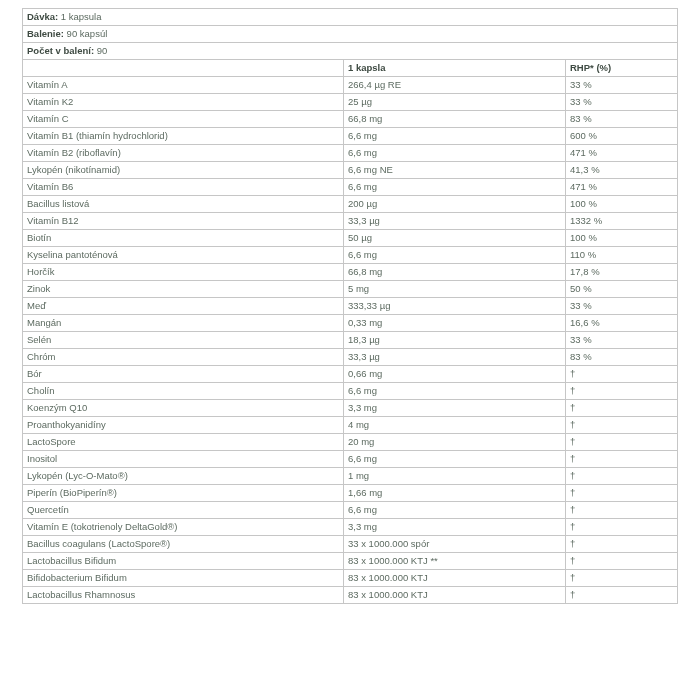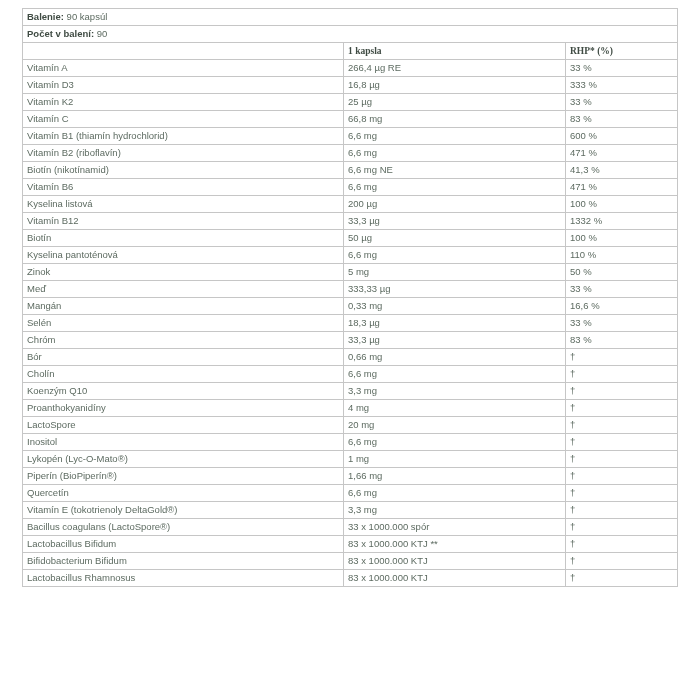--- a/index.html
+++ b/index.html
@@ -36,21 +36,20 @@
     padding:3px 3px 3px 4px;
     font-weight:normal;
     text-align:left;
     vertical-align:middle;
     white-space:nowrap;
     overflow:hidden;
   }
   th{
     font-weight:bold;
     color:var(--bold);
-    font-family:Liberation Serif, serif;
   }
   .meta-label{
     font-weight:bold;
     color:var(--bold);
   }
   .meta-value{
     color:var(--text);
   }
 </style>
 </head>
@@ -58,91 +57,94 @@
 
 <div class="page">
   <table>
     <colgroup>
       <col style="width:321px">
       <col style="width:222px">
       <col style="width:112px">
     </colgroup>
     <tbody>
       <tr>
+        <td colspan="3"><span class="meta-label">Dávka:</span><span class="meta-value"> 1 kapsula</span></td>
+      </tr>
+      <tr>
         <td colspan="3"><span class="meta-label">Balenie:</span><span class="meta-value"> 90 kapsúl</span></td>
       </tr>
       <tr>
         <td colspan="3"><span class="meta-label">Počet v balení:</span><span class="meta-value"> 90</span></td>
       </tr>
       <tr>
         <th></th>
         <th>1 kapsla</th>
         <th>RHP* (%)</th>
       </tr>
     </tbody>
     <tbody>
         <tr>
           <td>Vitamín A</td>
           <td>266,4 µg RE</td>
           <td>33 %</td>
         </tr>
         <tr>
-          <td>Vitamín D3</td>
-          <td>16,8 µg</td>
-          <td>333 %</td>
-        </tr>
-        <tr>
           <td>Vitamín K2</td>
           <td>25 µg</td>
           <td>33 %</td>
         </tr>
         <tr>
           <td>Vitamín C</td>
           <td>66,8 mg</td>
           <td>83 %</td>
         </tr>
         <tr>
           <td>Vitamín B1 (thiamín hydrochlorid)</td>
           <td>6,6 mg</td>
           <td>600 %</td>
         </tr>
         <tr>
           <td>Vitamín B2 (riboflavín)</td>
           <td>6,6 mg</td>
           <td>471 %</td>
         </tr>
         <tr>
-          <td>Biotín (nikotínamid)</td>
+          <td>Lykopén (nikotínamid)</td>
           <td>6,6 mg NE</td>
           <td>41,3 %</td>
         </tr>
         <tr>
           <td>Vitamín B6</td>
           <td>6,6 mg</td>
           <td>471 %</td>
         </tr>
         <tr>
-          <td>Kyselina listová</td>
+          <td>Bacillus listová</td>
           <td>200 µg</td>
           <td>100 %</td>
         </tr>
         <tr>
           <td>Vitamín B12</td>
           <td>33,3 µg</td>
           <td>1332 %</td>
         </tr>
         <tr>
           <td>Biotín</td>
           <td>50 µg</td>
           <td>100 %</td>
         </tr>
         <tr>
           <td>Kyselina pantoténová</td>
           <td>6,6 mg</td>
           <td>110 %</td>
+        </tr>
+        <tr>
+          <td>Horčík</td>
+          <td>66,8 mg</td>
+          <td>17,8 %</td>
         </tr>
         <tr>
           <td>Zinok</td>
           <td>5 mg</td>
           <td>50 %</td>
         </tr>
         <tr>
           <td>Meď</td>
           <td>333,33 µg</td>
           <td>33 %</td>

